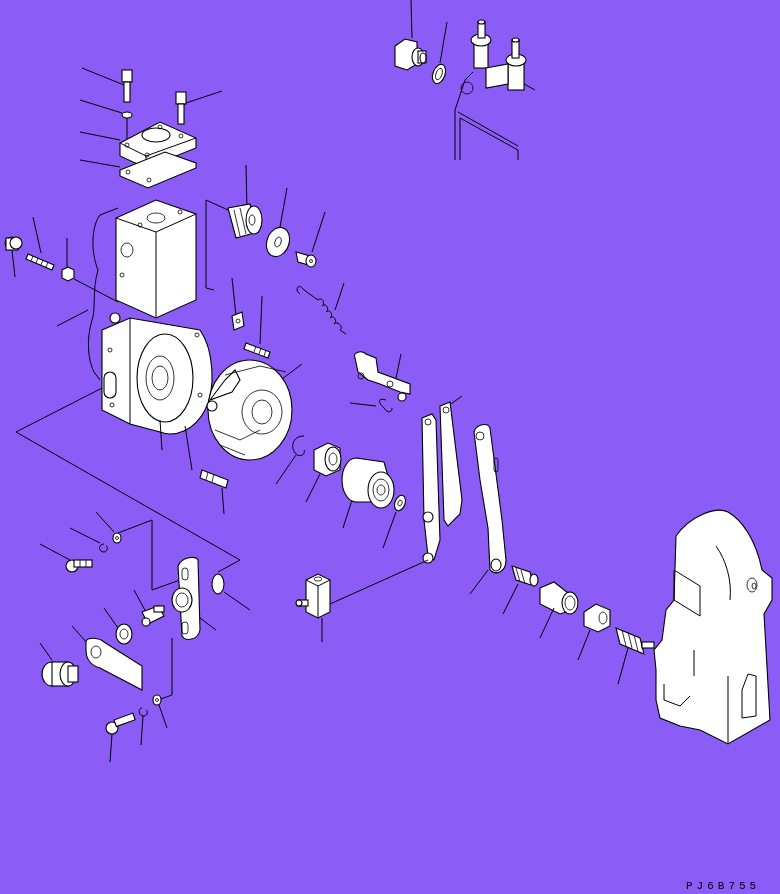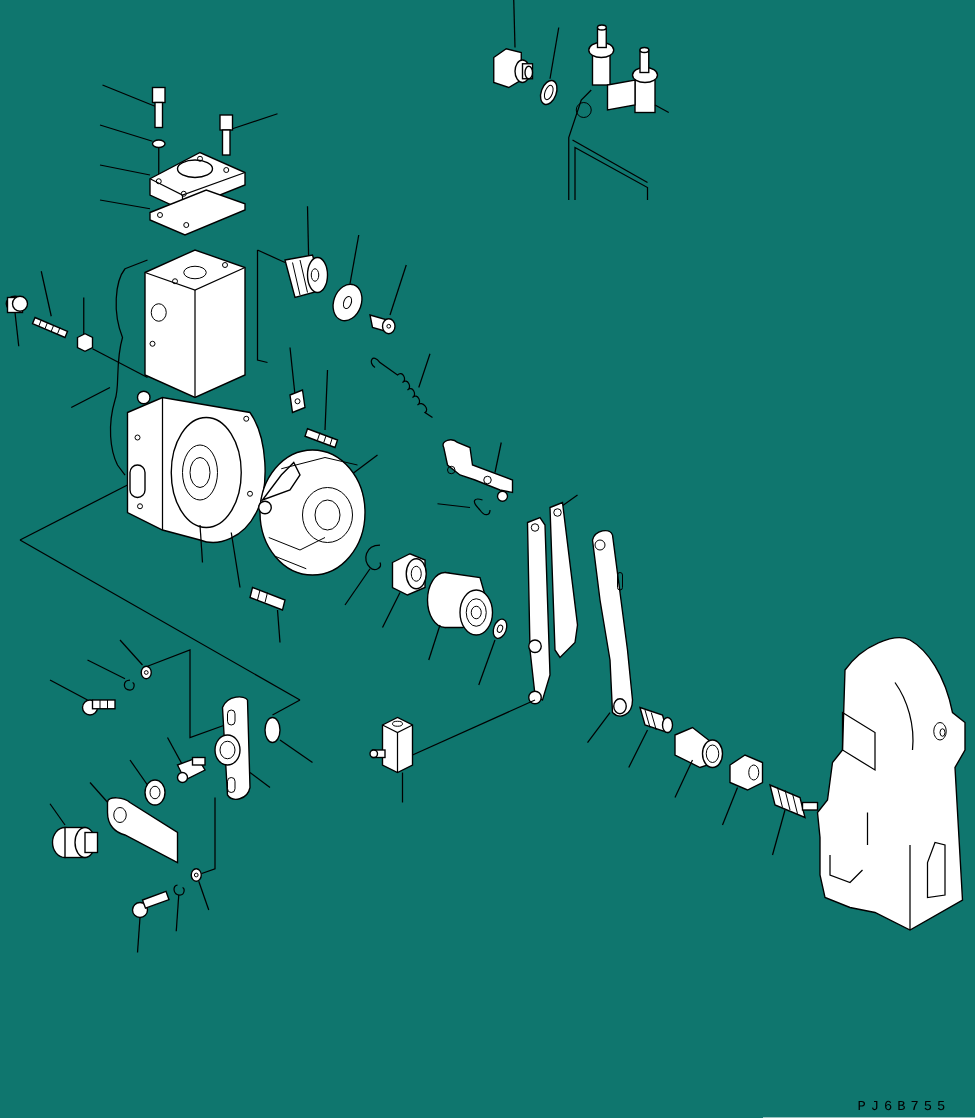--- a/index.html
+++ b/index.html
@@ -1,16 +1,16 @@
 <!DOCTYPE html>
 <html><head>
 <meta charset="utf-8">
 <style>
   html,body{margin:0;padding:0;background:#ffffff;}
-  #canvas{position:relative;width:780px;height:894px;background:#0f766e;overflow:hidden;}
+  #canvas{position:relative;width:780px;height:894px;background:#8b5cf6;overflow:hidden;}
   svg{position:absolute;left:0;top:0;}
   .ln{stroke:#000;stroke-width:1;fill:none;}
   .pt{stroke:#000;stroke-width:1.1;fill:#fff;}
   .thin{stroke:#000;stroke-width:0.8;fill:none;}
   #ref-code{position:absolute;left:686px;top:880px;font-family:"Liberation Mono","DejaVu Sans Mono",monospace;font-size:11px;letter-spacing:4px;color:#000;line-height:12px;}
 </style>
 </head>
 <body>
 
 <div id="canvas">

